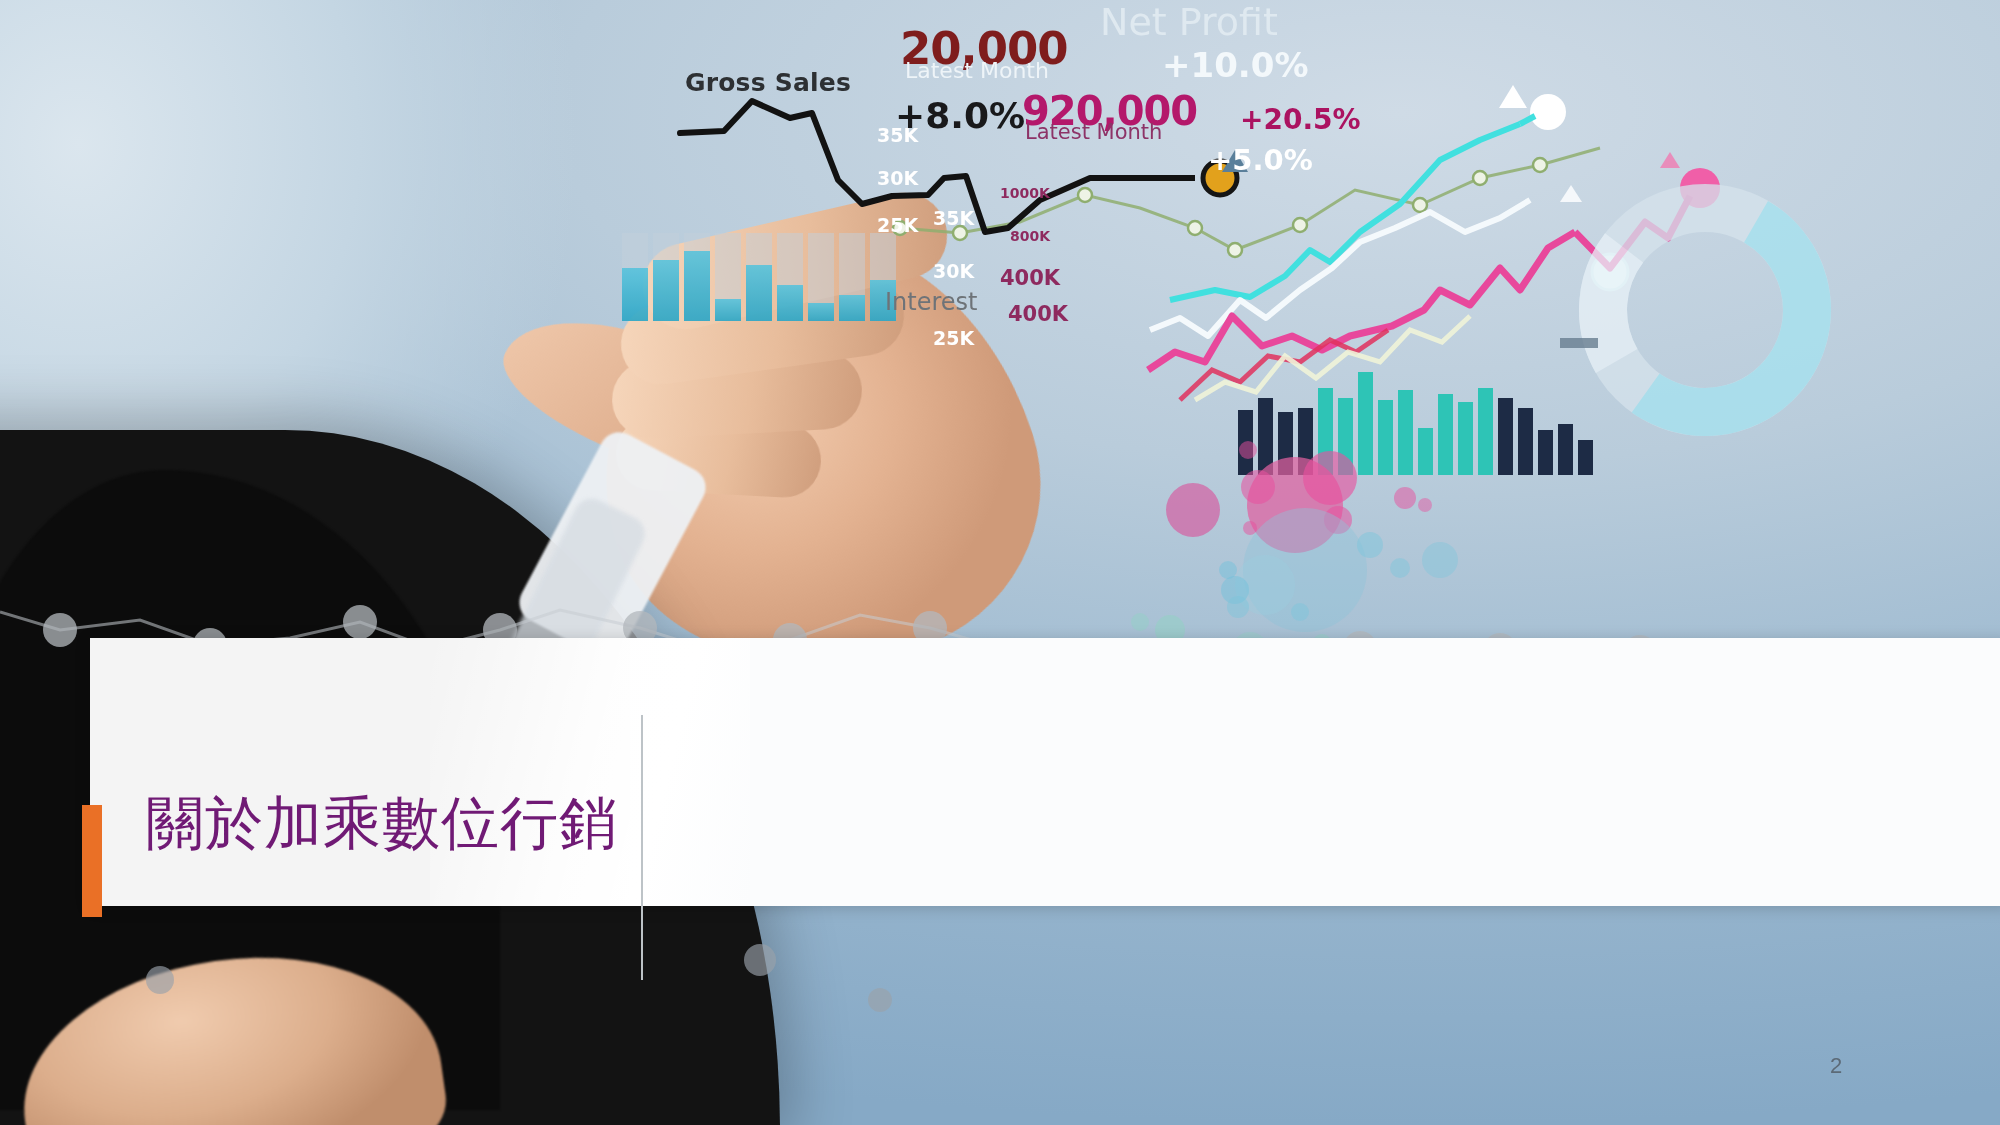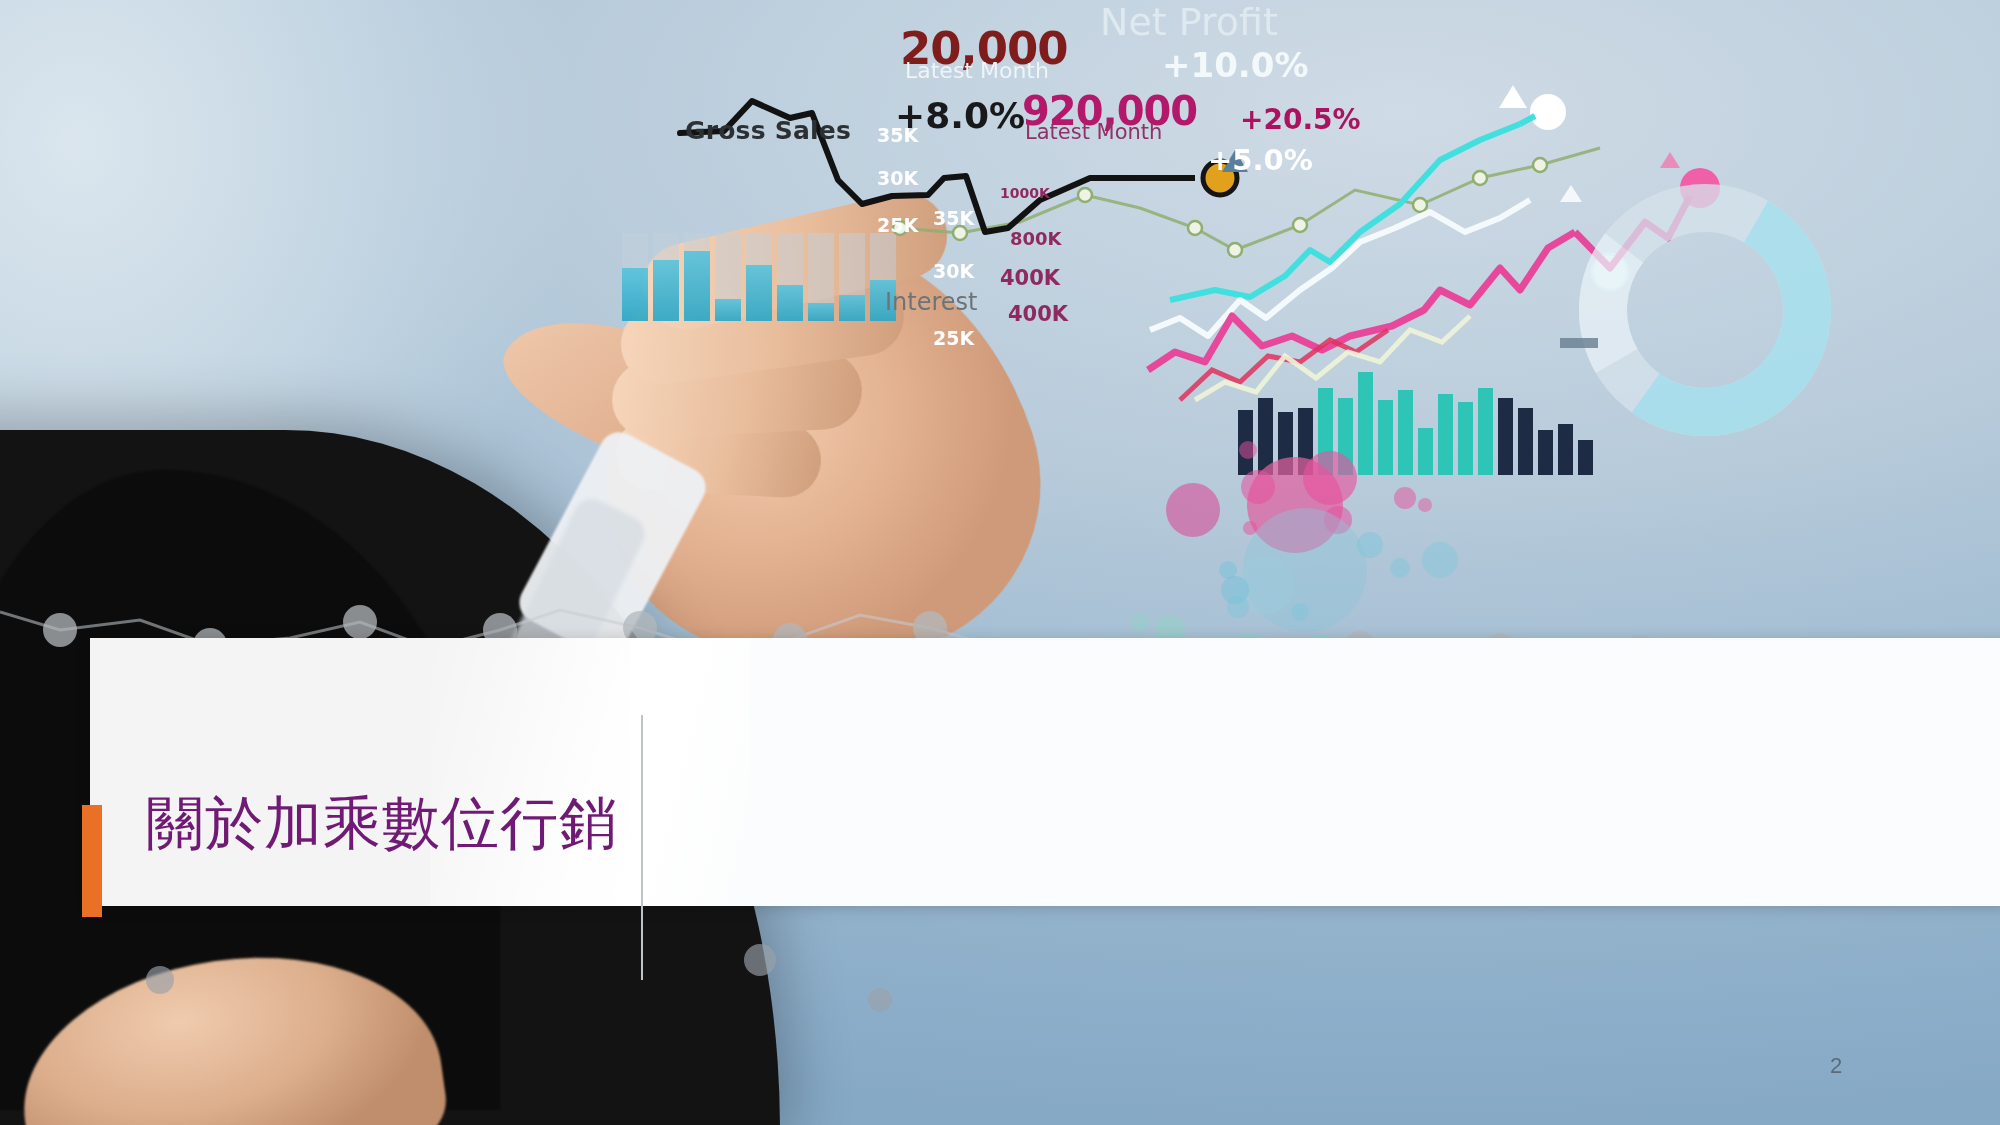--- a/index.html
+++ b/index.html
@@ -42,36 +42,36 @@
          border-radius:60% 40% 45% 55% / 60% 55% 45% 40%;transform:rotate(22deg);filter:blur(.6px);}
   .lowhand{position:absolute;left:20px;top:960px;width:420px;height:220px;
         background:radial-gradient(60% 70% at 40% 25%, #f0cbae 0%, #dcae8c 60%, #c08e6c 100%);
         border-radius:50% 50% 20% 30% / 60% 60% 25% 30%;filter:blur(1px);transform:rotate(-8deg);}
 
   
   .gfx{position:absolute;inset:0;}
   .lbl{position:absolute;font-family:"DejaVu Sans",sans-serif;white-space:nowrap;}
   .big{font-weight:bold;}
 
-  .txt-gross{left:685px;top:68px;font-size:25px;color:#2d3033;font-weight:600;letter-spacing:.2px;margin-top:48px;}
+  .txt-gross{left:685px;top:68px;font-size:25px;color:#2d3033;font-weight:600;letter-spacing:.2px;}
   .txt-20000{left:900px;top:22px;font-size:45px;color:#7f1d1d;font-weight:bold;letter-spacing:-1px;}
   .txt-20000s{left:905px;top:58px;font-size:22px;color:#eef4f8;}
   .txt-8{left:895px;top:95px;font-size:36px;color:#19191b;font-weight:bold;}
   .txt-35k-a{left:877px;top:124px;font-size:19px;color:#ffffff;font-weight:bold;}
   .txt-30k-a{left:877px;top:167px;font-size:19px;color:#ffffff;font-weight:bold;}
   .txt-25k-a{left:877px;top:214px;font-size:19px;color:#ffffff;font-weight:bold;}
   .txt-35k-b{left:933px;top:207px;font-size:19px;color:#ffffff;font-weight:bold;}
   .txt-30k-b{left:933px;top:260px;font-size:19px;color:#ffffff;font-weight:bold;}
   .txt-25k-b{left:933px;top:327px;font-size:19px;color:#ffffff;font-weight:bold;}
   .txt-interest{left:885px;top:288px;font-size:24px;color:#6e7378;}
 
   .txt-920{left:1022px;top:88px;font-size:40px;color:#b4186b;font-weight:bold;letter-spacing:-1px;}
   .txt-920s{left:1025px;top:120px;font-size:21px;color:#8d3367;}
   .txt-1000k{left:1000px;top:185px;font-size:14px;color:#8e2a5f;font-weight:bold;}
-  .txt-800k{left:1010px;top:228px;font-size:18px;color:#8e2a5f;font-weight:bold;}
+  .txt-800k{left:1010px;top:228px;font-size:14px;color:#8e2a5f;font-weight:bold;}
   .txt-600k{left:1000px;top:266px;font-size:21px;color:#8e2a5f;font-weight:bold;}
   .txt-400k{left:1008px;top:302px;font-size:21px;color:#8e2a5f;font-weight:bold;}
 
   .txt-net{left:1100px;top:0px;font-size:38px;color:#dfe9f0;}
   .txt-10{left:1162px;top:45px;font-size:34px;color:#f3f8fb;font-weight:bold;}
   .txt-205{left:1240px;top:103px;font-size:28px;color:#ab1361;font-weight:bold;}
   .txt-5{left:1208px;top:143px;font-size:29px;color:#ffffff;font-weight:bold;}
 
   svg.vec{position:absolute;inset:0;width:2000px;height:1125px;}
 

